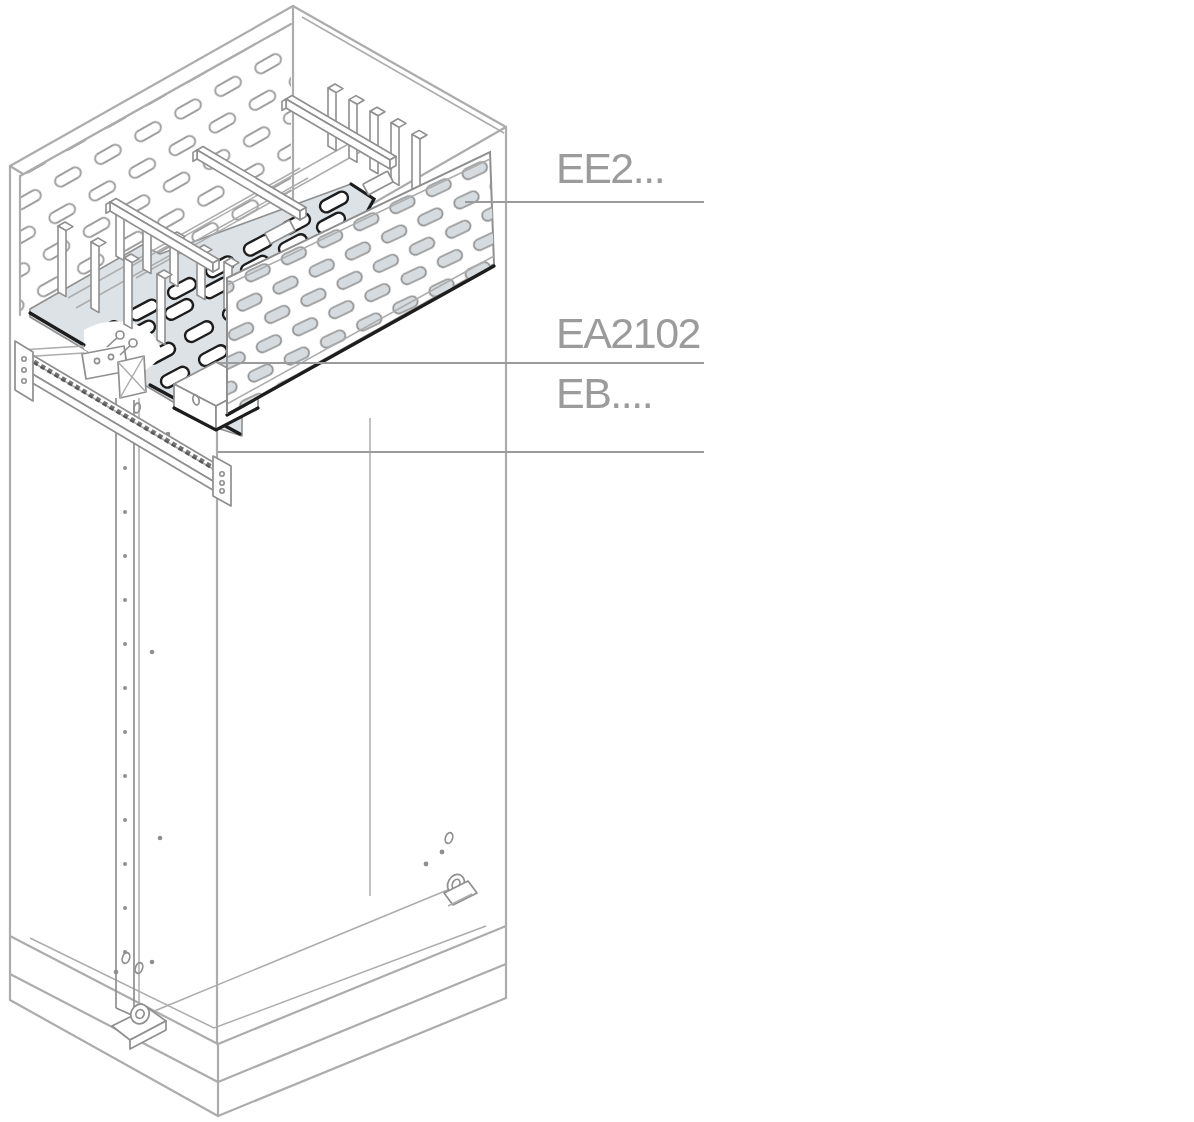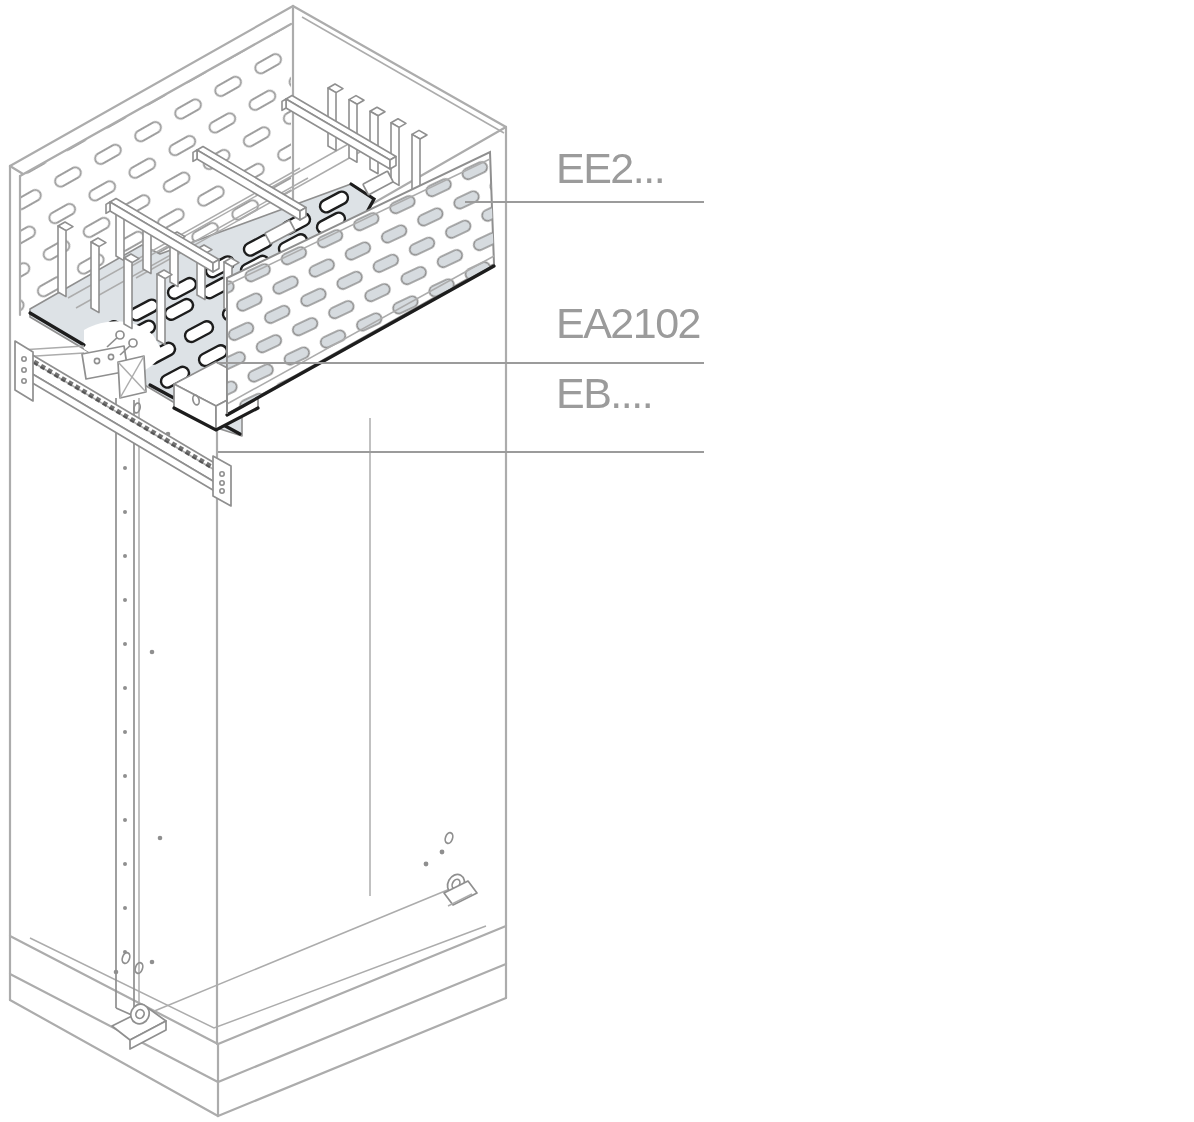--- a/index.html
+++ b/index.html
@@ -293,16 +293,16 @@
   </g>
 
   <g>
     <path class="s-leader" d="M465,202 L704,202"></path>
     <path class="s-leader" d="M217,363 L704,363"></path>
     <path class="s-leader" d="M218,452 L704,452"></path>
   </g>
 </svg>
 
 <div class="dlabel" style="left:556px;top:147px">EE2...</div>
-<div class="dlabel" style="left:556px;top:302px">EA2102</div>
+<div class="dlabel" style="left:556px;top:312px">EA2102</div>
 <div class="dlabel" style="left:556px;top:372px">EB....</div>
 
 </div>
 
 </body></html>

